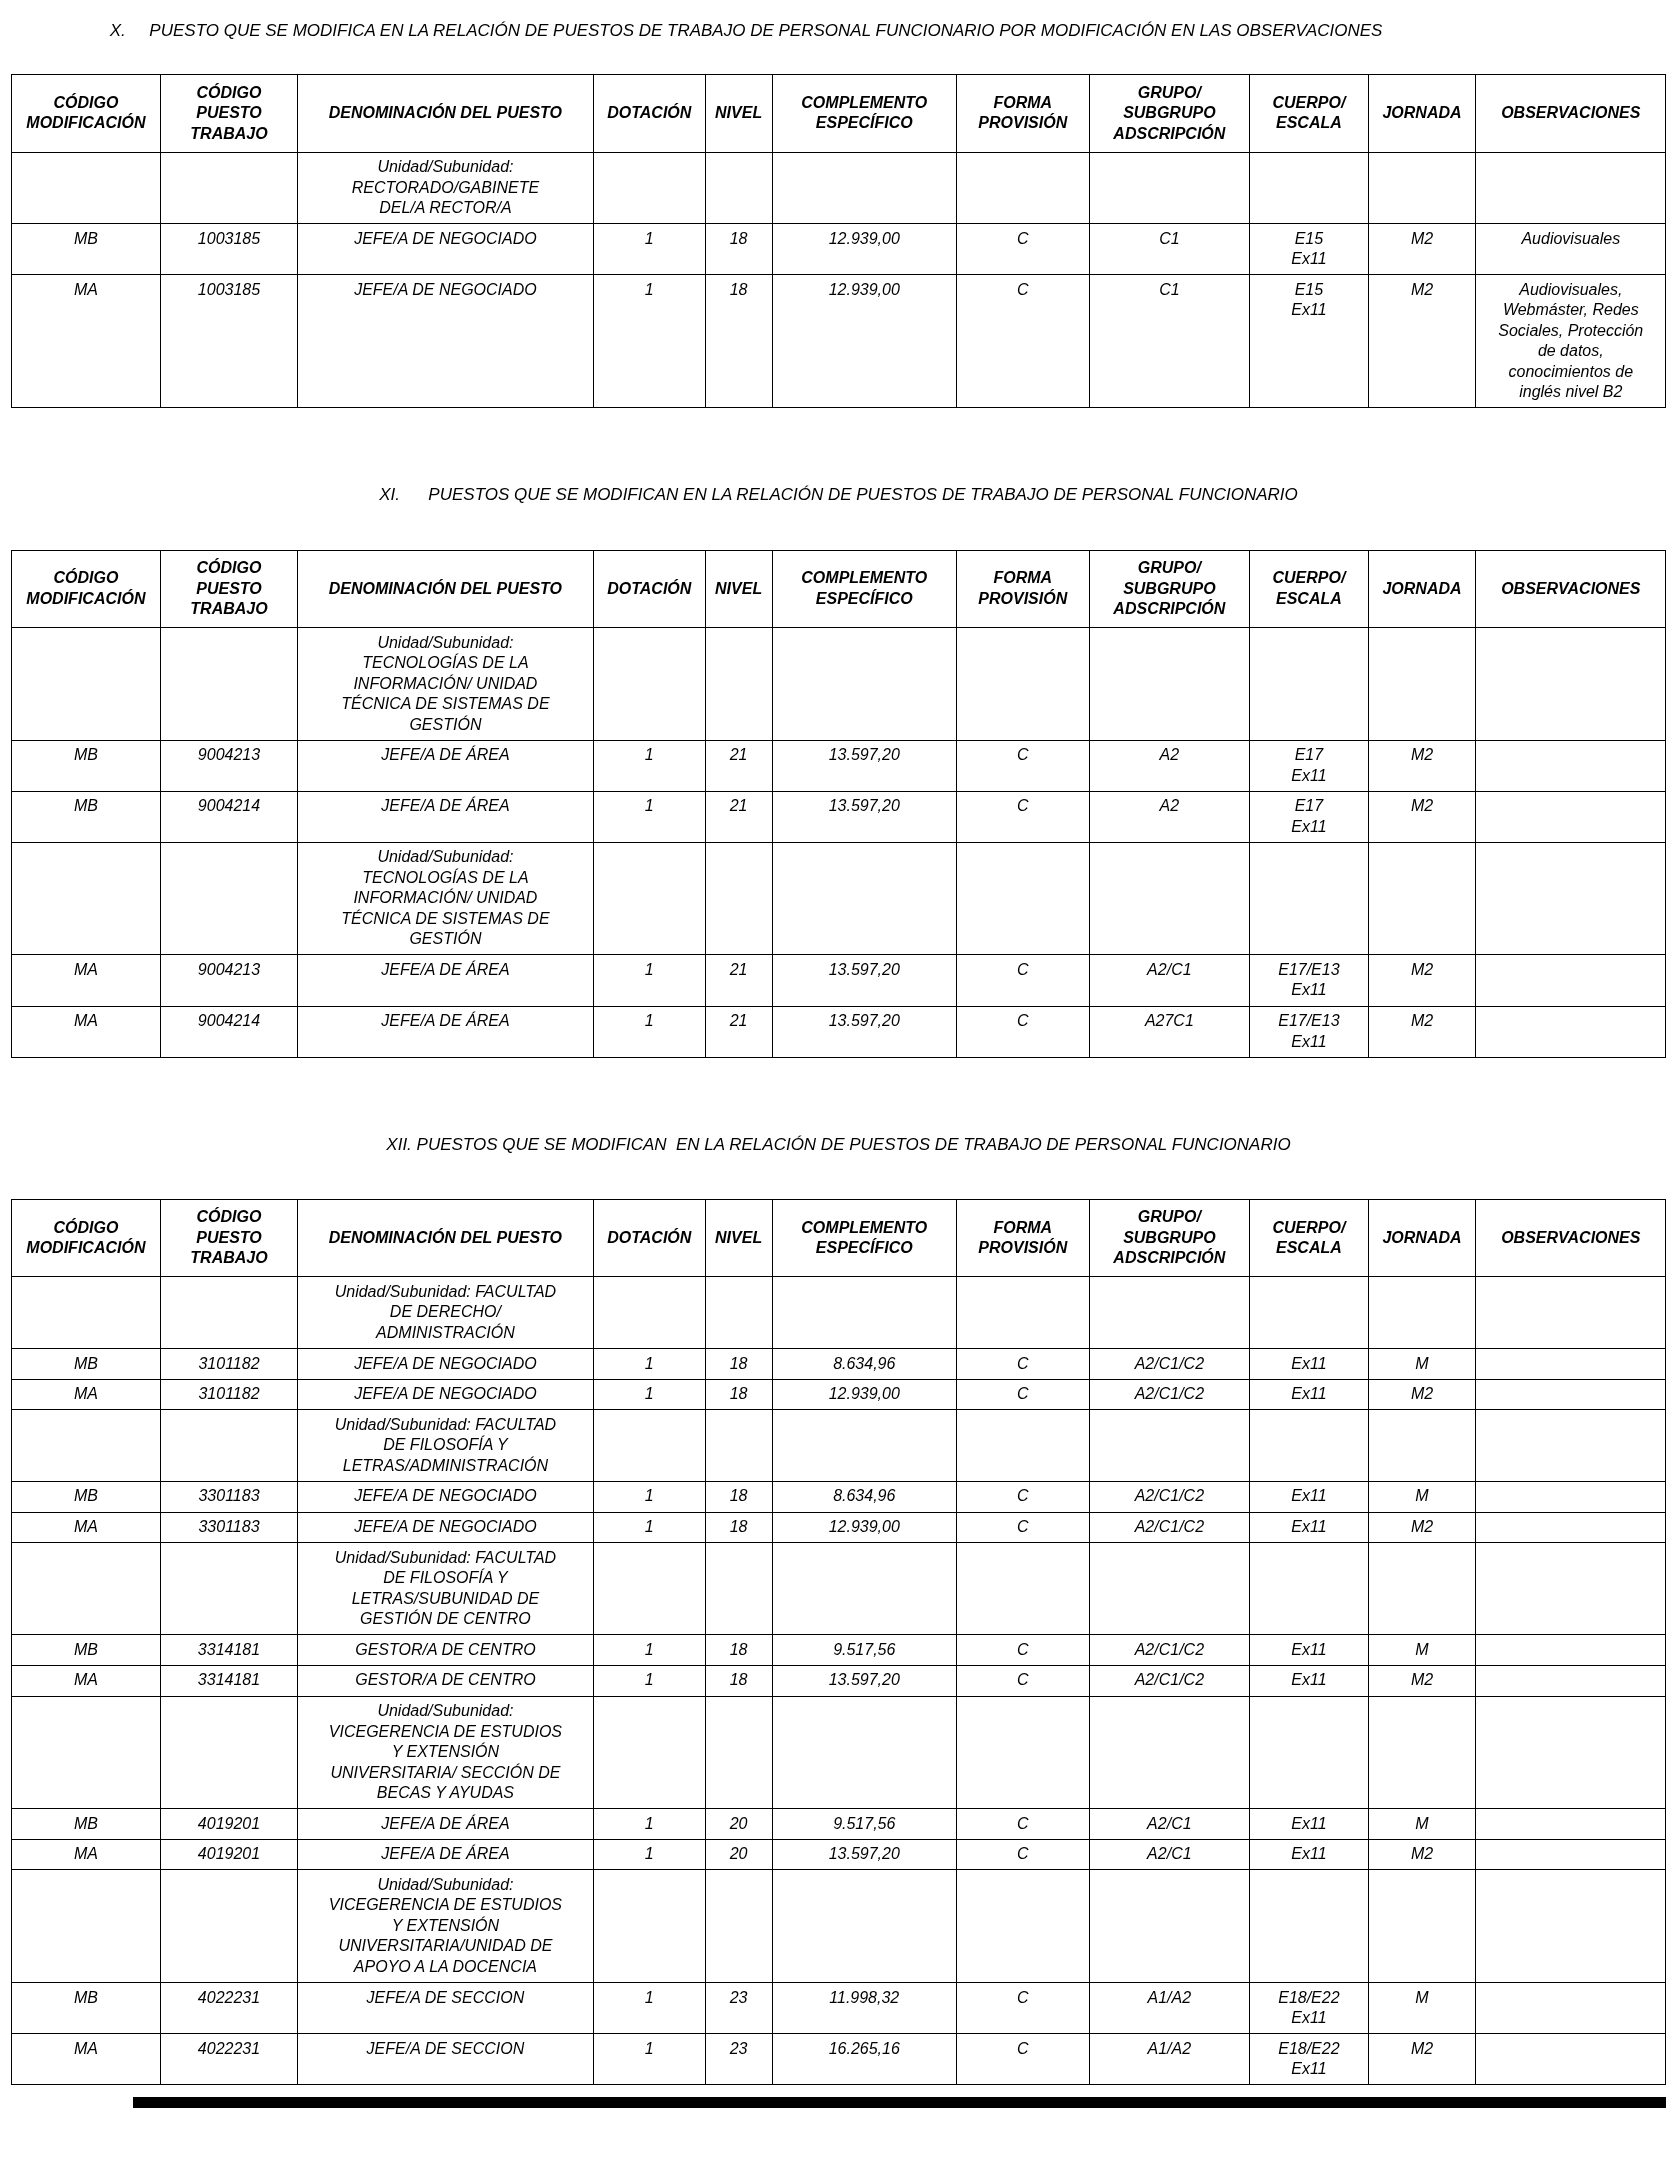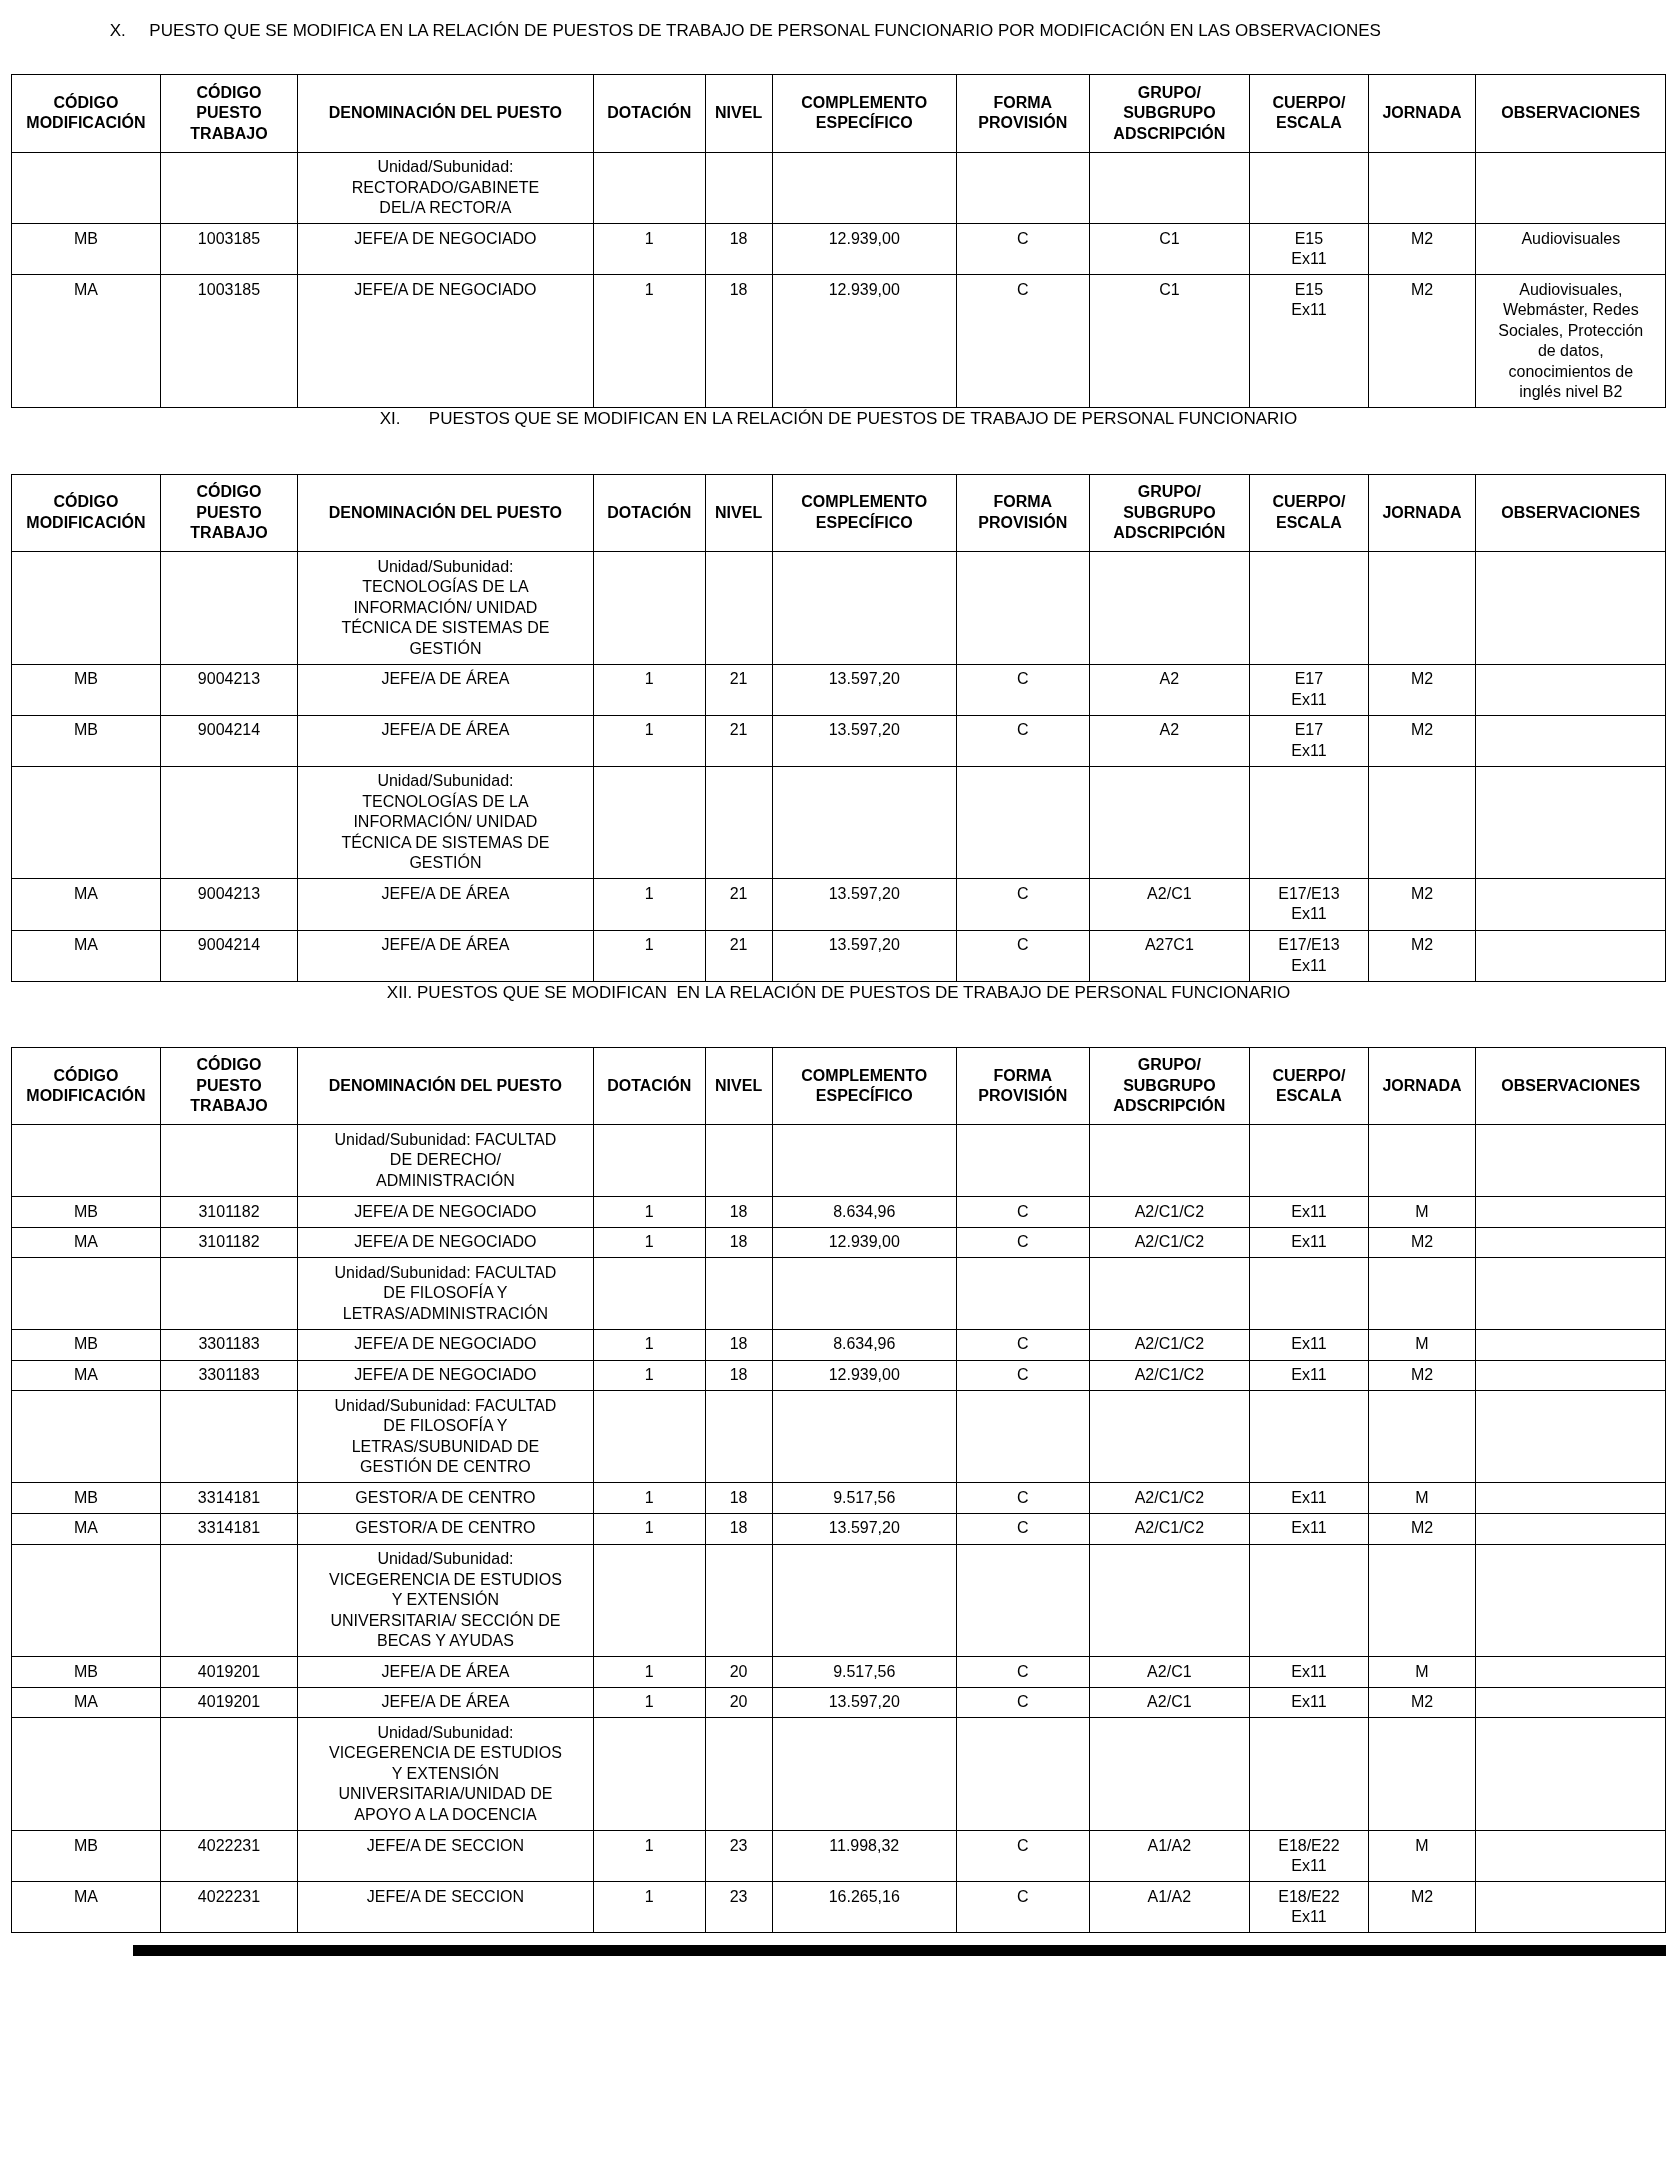--- a/index.html
+++ b/index.html
@@ -4,31 +4,31 @@
 <style>
   * { box-sizing: border-box; margin: 0; padding: 0; }
   html, body { background: #ffffff; }
   body {
     width: 1677px;
     height: 2183px;
     color: #000000;
     font-family: "Liberation Sans", "DejaVu Sans", sans-serif;
     overflow: hidden;
   }
-  .page { padding: 20px 10.7px 0 10.7px; }
+  .page { padding: 20px 10.7px 0 10.7px; font-style: italic; }
 
   .heading {
     font-size: 17px;
     line-height: 1.3;
     white-space: pre-wrap;
     color: #000;
   }
   .heading.left  { text-align: left; padding-left: 99px; margin-bottom: 32px; }
   .heading.center{ text-align: center; margin-bottom: 43px; }
-  .doc-section + .doc-section { }
+  .doc-section + .doc-section { margin-top: 76px; }
 
   table.rpt {
     width: 100%;
     border-collapse: collapse;
     table-layout: fixed;
     font-size: 16px;
   }
   .rpt th, .rpt td {
     border: 1.5px solid #000;
     line-height: 1.28;

